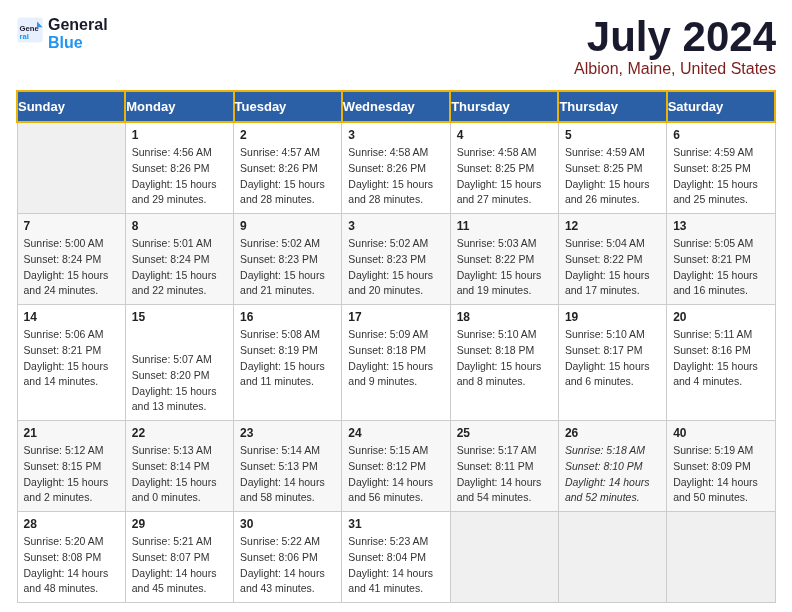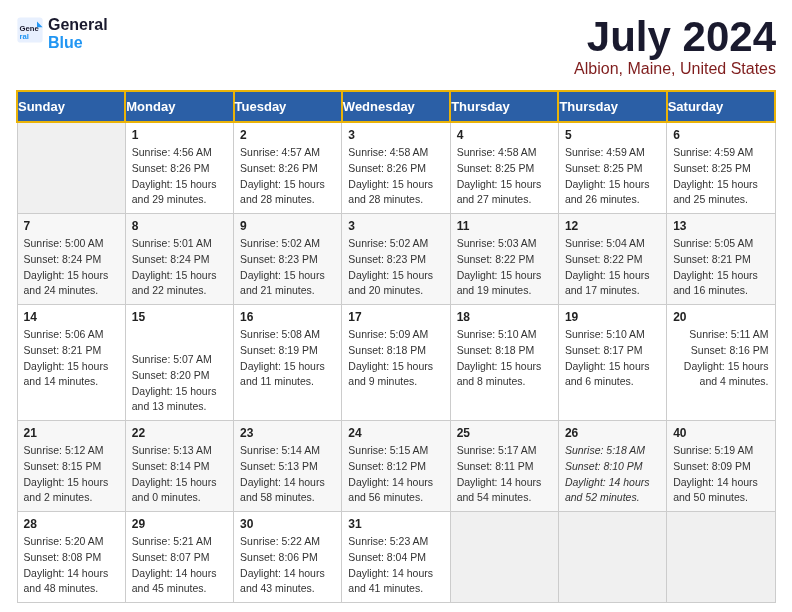--- a/index.html
+++ b/index.html
@@ -259,21 +259,21 @@
         </td>
         <td>
           <span class="day-num">19</span>
           <div class="day-info" style="white-space: pre-line;">Sunrise: 5:10 AM
 Sunset: 8:17 PM
 Daylight: 15 hours
 and 6 minutes.</div>
         </td>
         <td>
           <span class="day-num">20</span>
-          <div class="day-info" style="white-space: pre-line; text-align: right;">Sunrise: 5:11 AM
+          <div class="day-info" style="white-space: pre-line;">Sunrise: 5:11 AM
 Sunset: 8:16 PM
 Daylight: 15 hours
 and 4 minutes.</div>
         </td>
       </tr>
       <tr>
         <td>
           <span class="day-num">21</span>
           <div class="day-info" style="white-space: pre-line;">Sunrise: 5:12 AM
 Sunset: 8:15 PM

